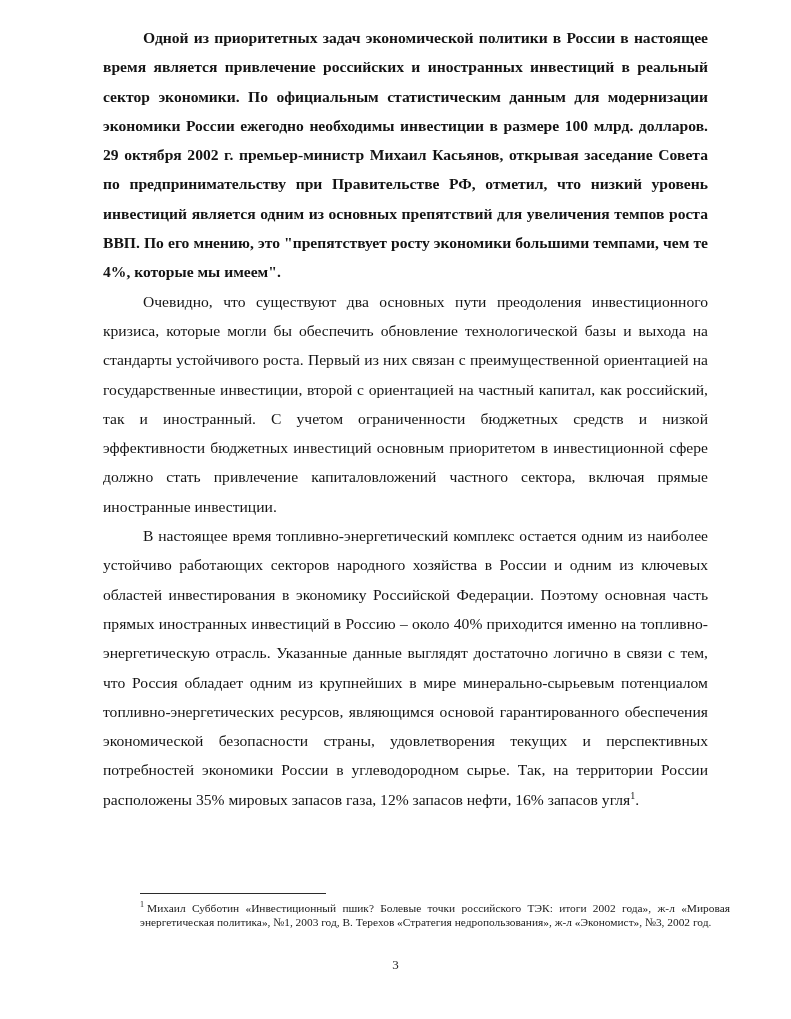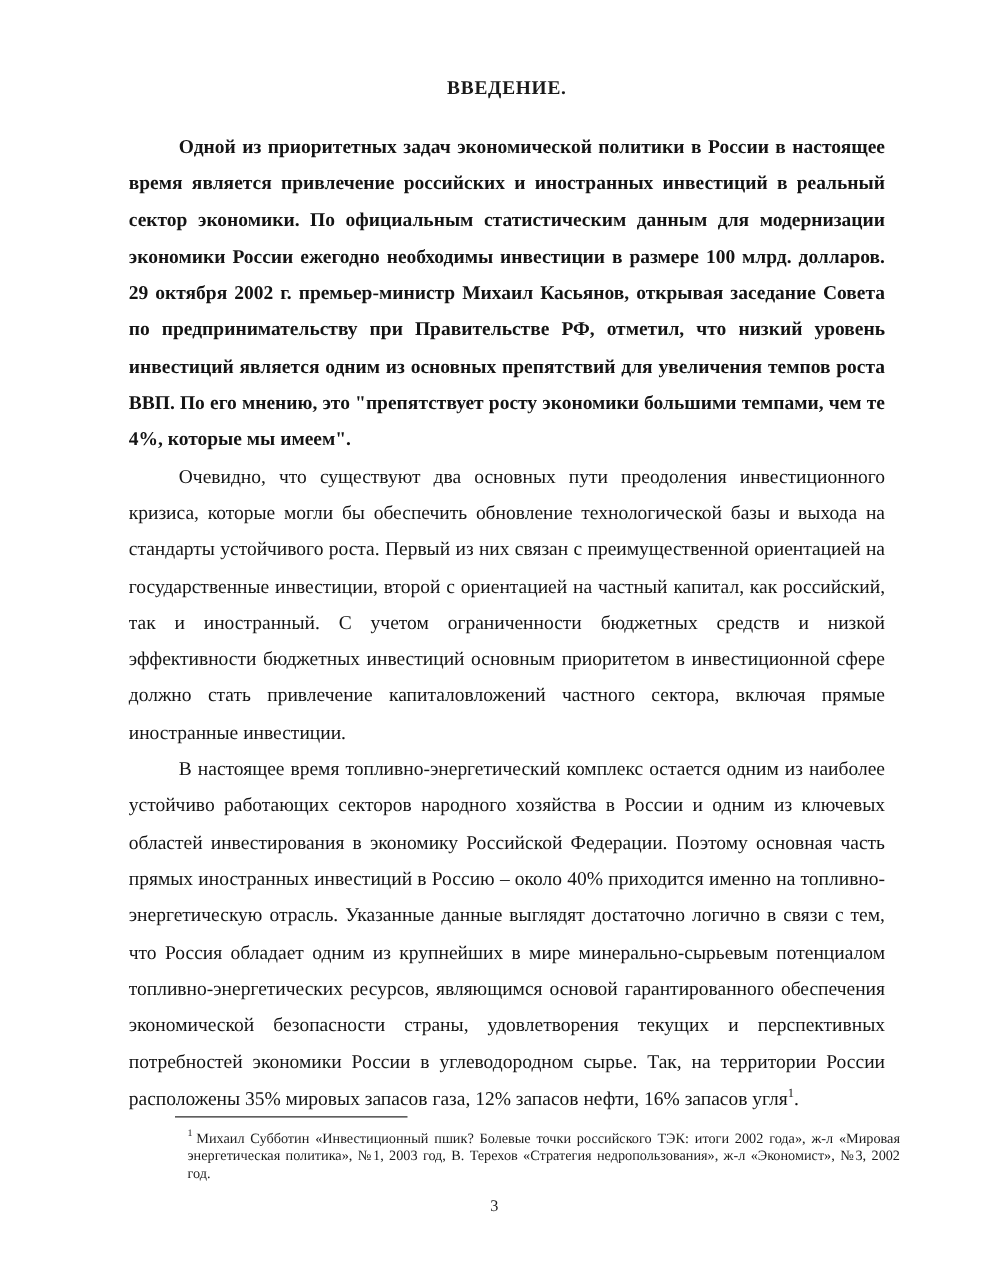--- a/index.html
+++ b/index.html
@@ -58,21 +58,21 @@
     top: 893px;
     width: 590px;
   }
   .footnote-rule {
     width: 186px;
     height: 1px;
     background: #2b2b2b;
     margin: 0 0 7px 0;
   }
   .footnote-text {
-    margin: 10px;
+    margin: 0;
     font-size: 11.4px;
     line-height: 14.2px;
     text-align: justify;
     color: #1a1a1a;
   }
   .footnote-marker {
     font-size: 8px;
     vertical-align: super;
     line-height: 0;
     margin-right: 3px;
@@ -87,21 +87,20 @@
     color: #1a1a1a;
   }
 </style>
 </head>
 <body>
 
 <div class="page">
 
   <div class="content">
 
-    <h1 class="doc-title">ВВЕДЕНИЕ.</h1>
 
     <p class="body-text para-block" id="para-1">Одной из приоритетных задач экономической политики в России в настоящее время является привлечение российских и иностранных инвестиций в реальный сектор экономики. По официальным статистическим данным для модернизации экономики России ежегодно необходимы инвестиции в размере 100 млрд.  долларов. 29 октября 2002 г. премьер-министр Михаил Касьянов, открывая заседание Совета по предпринимательству при Правительстве РФ, отметил, что низкий уровень инвестиций является одним из основных препятствий для увеличения темпов роста ВВП. По его мнению, это "препятствует росту экономики большими темпами, чем те 4%, которые мы имеем".</p>
 
     <p class="body-text para-block">Очевидно, что существуют два основных пути преодоления инвестиционного кризиса, которые могли бы обеспечить обновление технологической базы и выхода на стандарты устойчивого роста. Первый из них связан с преимущественной ориентацией на государственные инвестиции, второй с ориентацией на частный капитал, как российский, так и иностранный. С учетом ограниченности бюджетных средств и низкой эффективности бюджетных инвестиций основным приоритетом в инвестиционной сфере должно стать привлечение капиталовложений частного сектора, включая прямые иностранные инвестиции.</p>
 
     <p class="body-text para-block"><span>В настоящее время топливно-энергетический комплекс остается одним из наиболее устойчиво работающих секторов народного хозяйства в России и одним из ключевых областей инвестирования в экономику Российской Федерации. Поэтому основная часть прямых иностранных инвестиций в Россию – около 40% приходится именно на топливно-энергетическую отрасль. Указанные данные выглядят достаточно логично в связи с тем, что Россия обладает одним из крупнейших в мире минерально-сырьевым потенциалом топливно-энергетических ресурсов, являющимся основой гарантированного обеспечения экономической безопасности страны, удовлетворения текущих и перспективных потребностей экономики России в углеводородном сырье. Так, на территории России расположены 35% мировых запасов газа, 12% запасов нефти, 16% запасов угля</span><span class="sup-note">1</span><span>.</span></p>
 
 
   </div>
 

